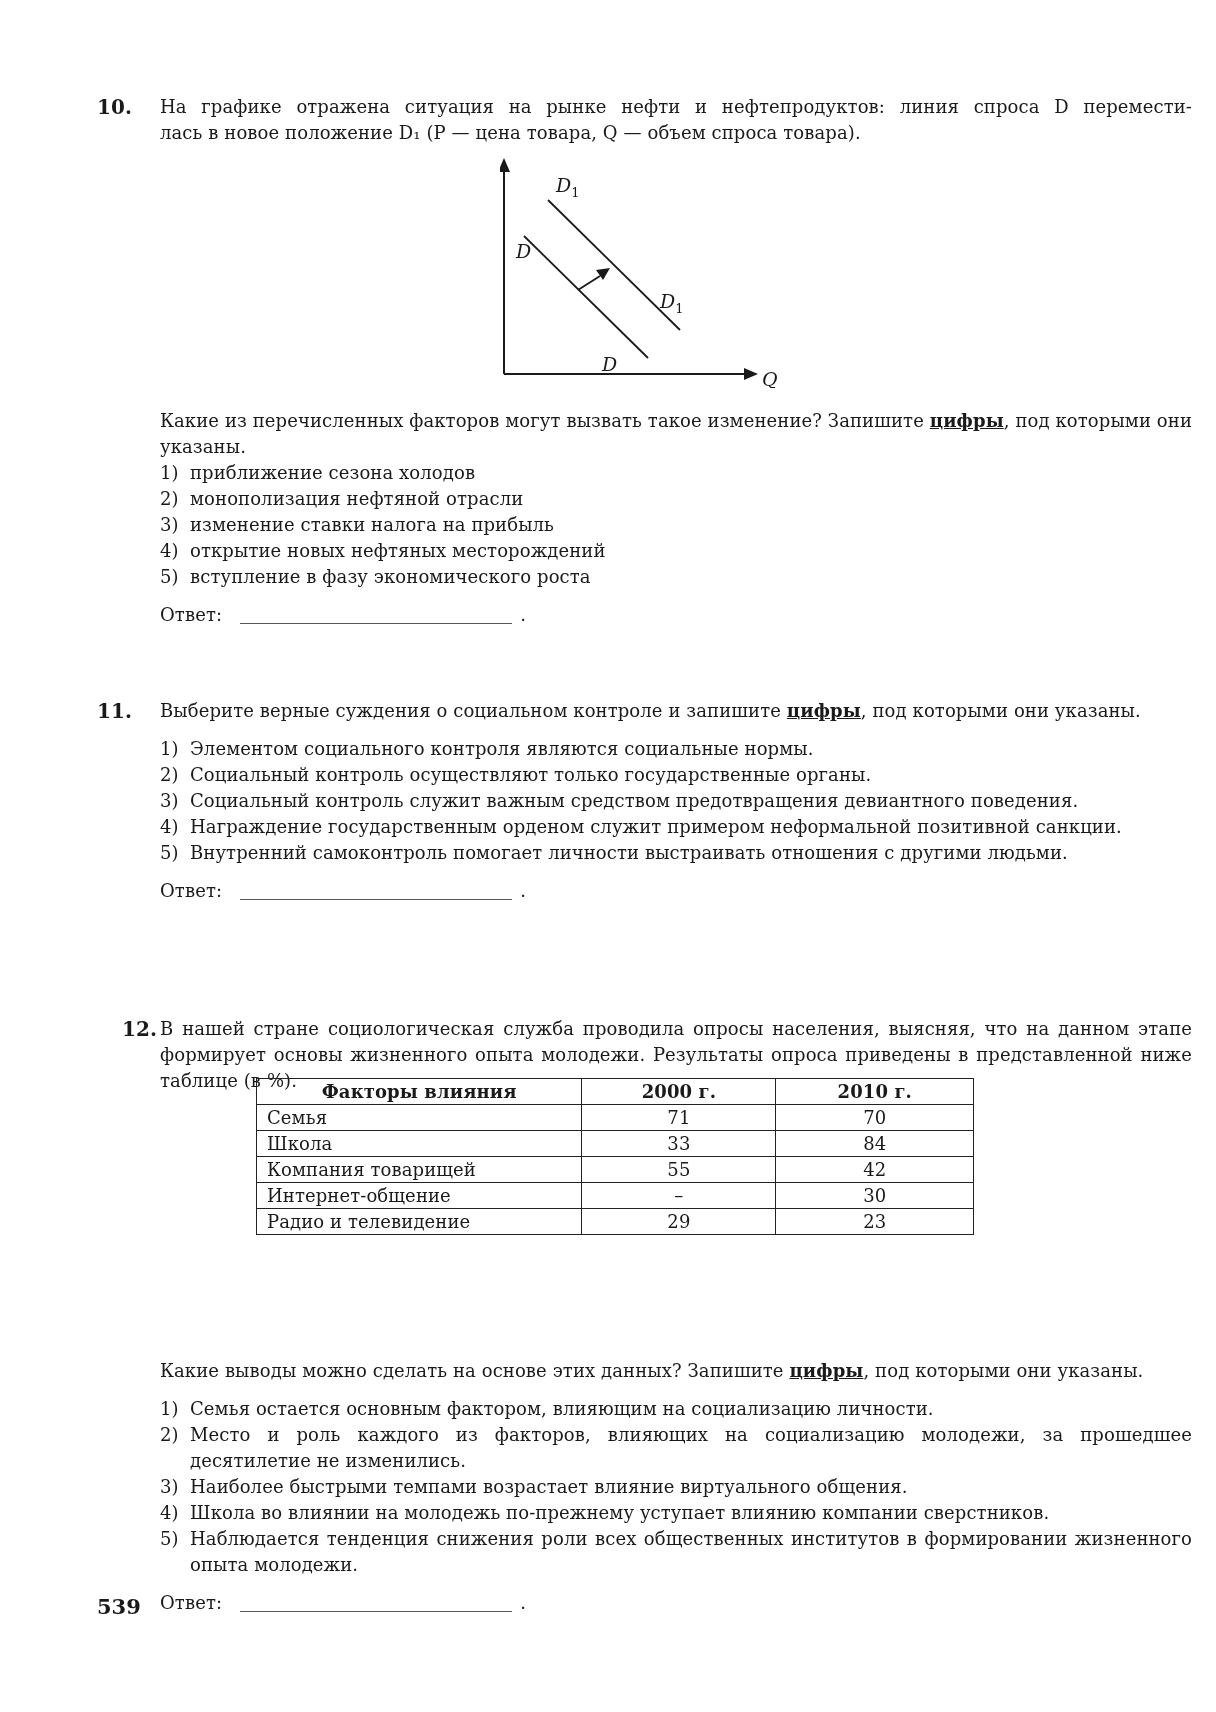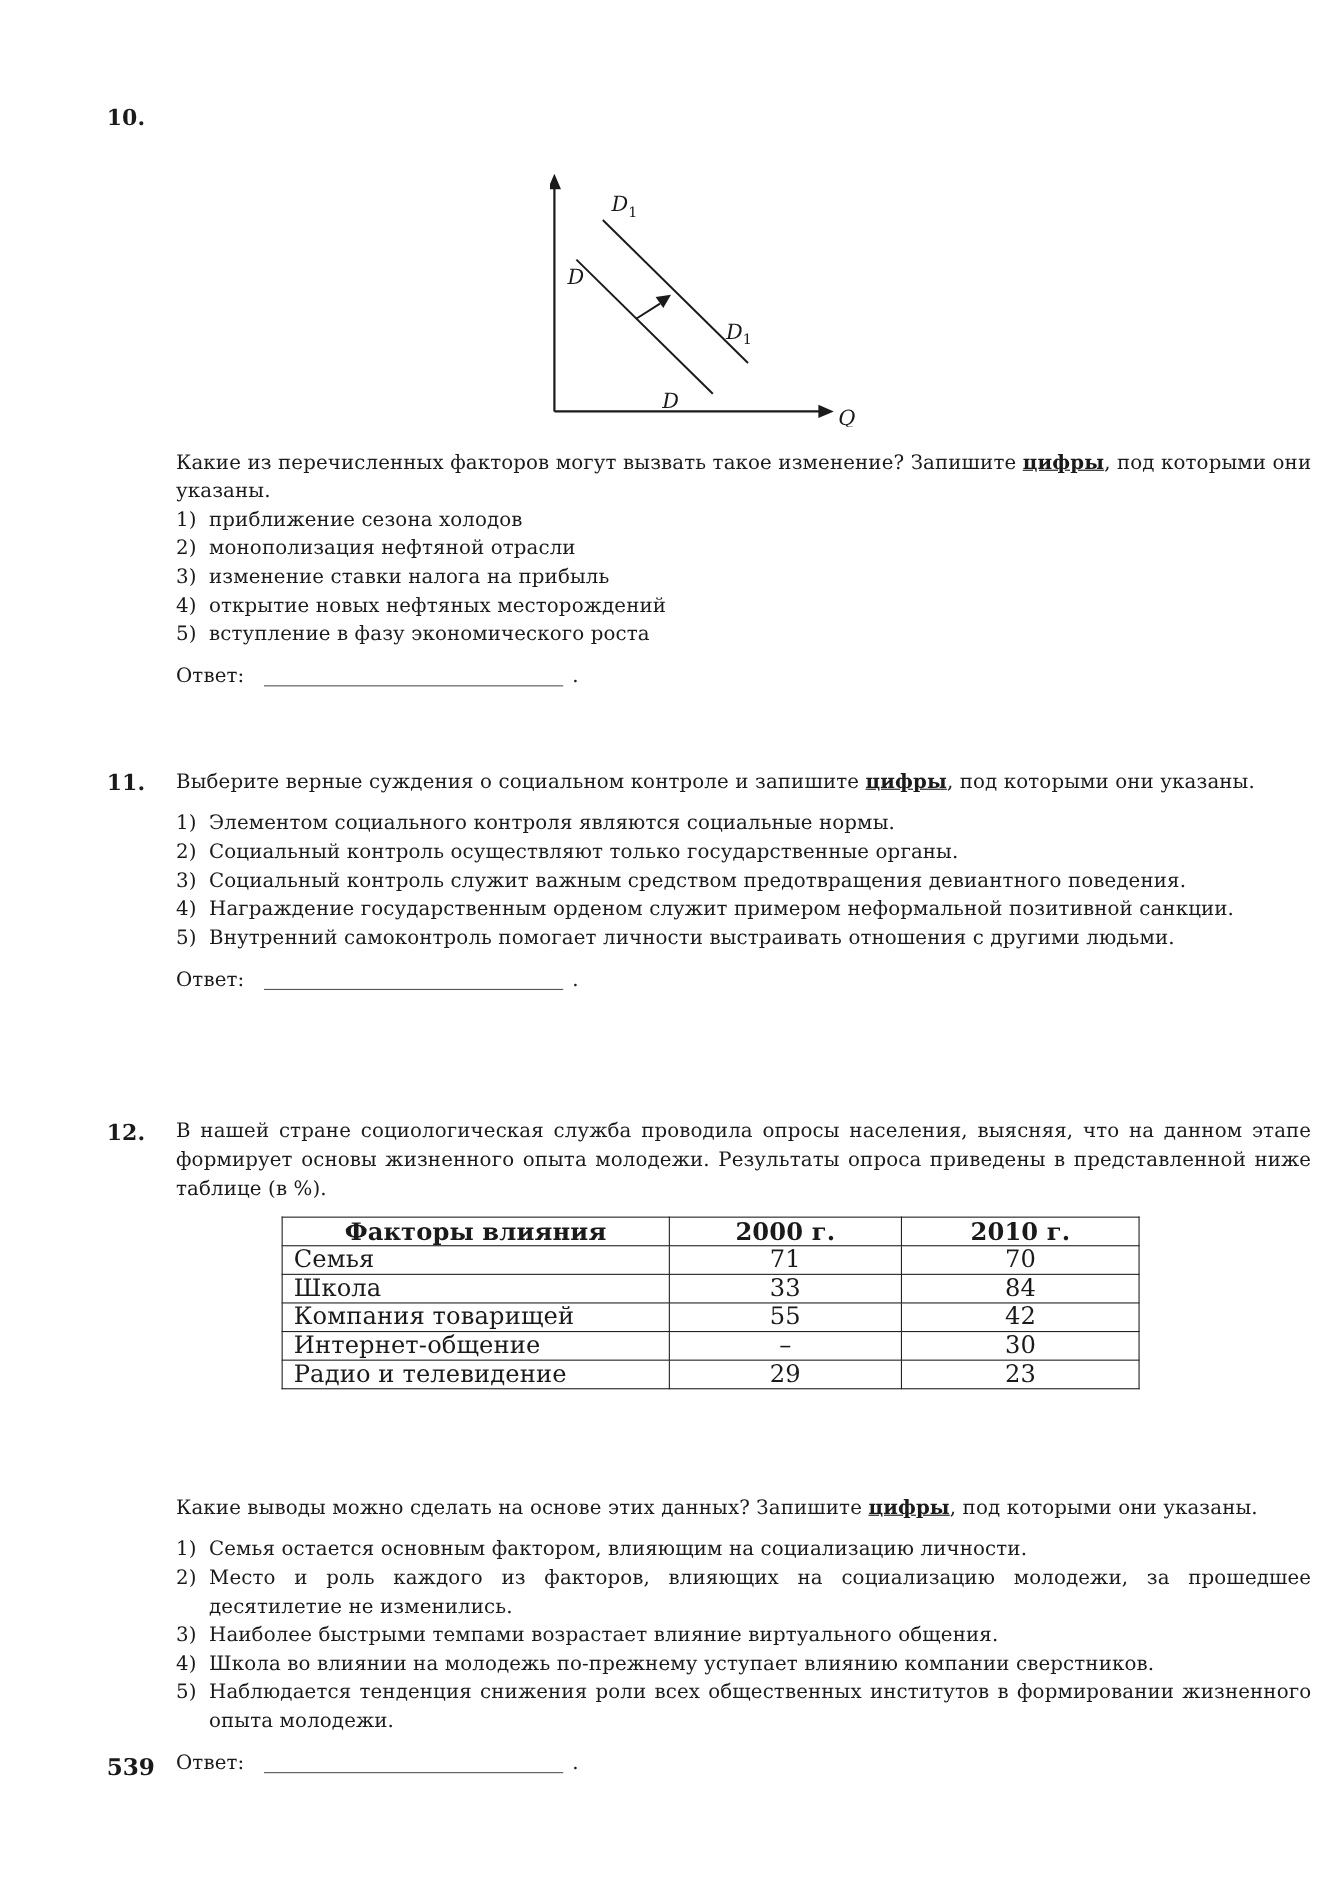--- a/index.html
+++ b/index.html
@@ -20,37 +20,41 @@
     ol.opts { list-style: none; margin: 0; padding: 0; }
     ol.opts li { position: relative; padding-left: 30px; text-align: justify; }
     ol.opts li .n { position: absolute; left: 0; top: 0; }
     .answer { display: flex; align-items: flex-end; height: 26px; }
     .answer .label { margin-right: 18px; }
     .answer .line { width: 272px; border-bottom: 1.5px solid #555; height: 14px; margin-bottom: 4px; }
     .answer .dot { margin-left: 8px; }
     .graph { position: absolute; left: 500px; top: 158px; width: 290px; height: 230px; }
     .graph svg text { font-family: "DejaVu Serif", serif; font-style: italic; font-size: 19px; fill: #1a1a1a; }
     table.data {
-      position: absolute; left: 256px; top: 1106px; width: 780px;
-      border-collapse: collapse; font-size: 22px;
+      position: absolute; left: 256px; top: 1078px; width: 718px;
+      border-collapse: collapse; font-size: 18px;
     }
     table.data th, table.data td { border: 1.5px solid #222; height: 25px; padding: 0 10px; line-height: 24px; }
     table.data th { font-weight: bold; text-align: center; }
     table.data td.num { text-align: center; }
     table.data col.c1 { width: 352px; }
     table.data col.c2 { width: 212px; }
     table.data col.c3 { width: 216px; }
     .pagenum { position: absolute; left: 97px; top: 1594px; font-size: 21px; font-weight: bold; }
   </style>
 </head>
 <body>
 
 <div class="page">
 
   <div class="qnum text" style="top:94px;">10.</div>
+  <div class="block text" style="top:94px;">
+    <p class="para" style="text-align:justify; text-align-last:justify;">На графике отражена ситуация на рынке нефти и нефтепродуктов: линия спроса D перемести-</p>
+    <p class="para">лась в новое положение D₁ (P — цена товара, Q — объем спроса товара).</p>
+  </div>
 
   <div class="graph">
     <svg width="290" height="230" viewBox="0 0 290 230">
 
       <line x1="4" y1="216" x2="4" y2="10" stroke="#1a1a1a" stroke-width="2"></line>
       <polygon points="4,0 -2,14 10,14" fill="#1a1a1a"></polygon>
       <line x1="4" y1="216" x2="250" y2="216" stroke="#1a1a1a" stroke-width="2"></line>
       <polygon points="258,216 244,210 244,222" fill="#1a1a1a"></polygon>
 
       <line x1="24" y1="78" x2="148" y2="200" stroke="#1a1a1a" stroke-width="1.8"></line>
@@ -99,21 +103,21 @@
       <li><span class="n">4)</span><span>Награждение государственным орденом служит примером неформальной позитивной санкции.</span></li>
       <li><span class="n">5)</span><span>Внутренний самоконтроль помогает личности выстраивать отношения с другими людьми.</span></li>
     </ol>
     <div class="answer" style="margin-top:12px;">
       <span class="label">Ответ:</span>
       <span class="line"></span>
       <span class="dot">.</span>
     </div>
   </div>
 
-  <div class="qnum text" style="top:1016px;">12.</div>
+  <div class="qnum text" style="top:1016px;margin-left:25px;">12.</div>
   <div class="block text" style="top:1016px;">
     <p class="para">В нашей стране социологическая служба проводила опросы населения, выясняя, что на данном этапе формирует основы жизненного опыта молодежи. Результаты опроса приведены в представленной ниже таблице (в %).</p>
   </div>
 
   <table class="data text">
     <colgroup>
         <col class="c1">
         <col class="c2">
         <col class="c3">
       </colgroup>

